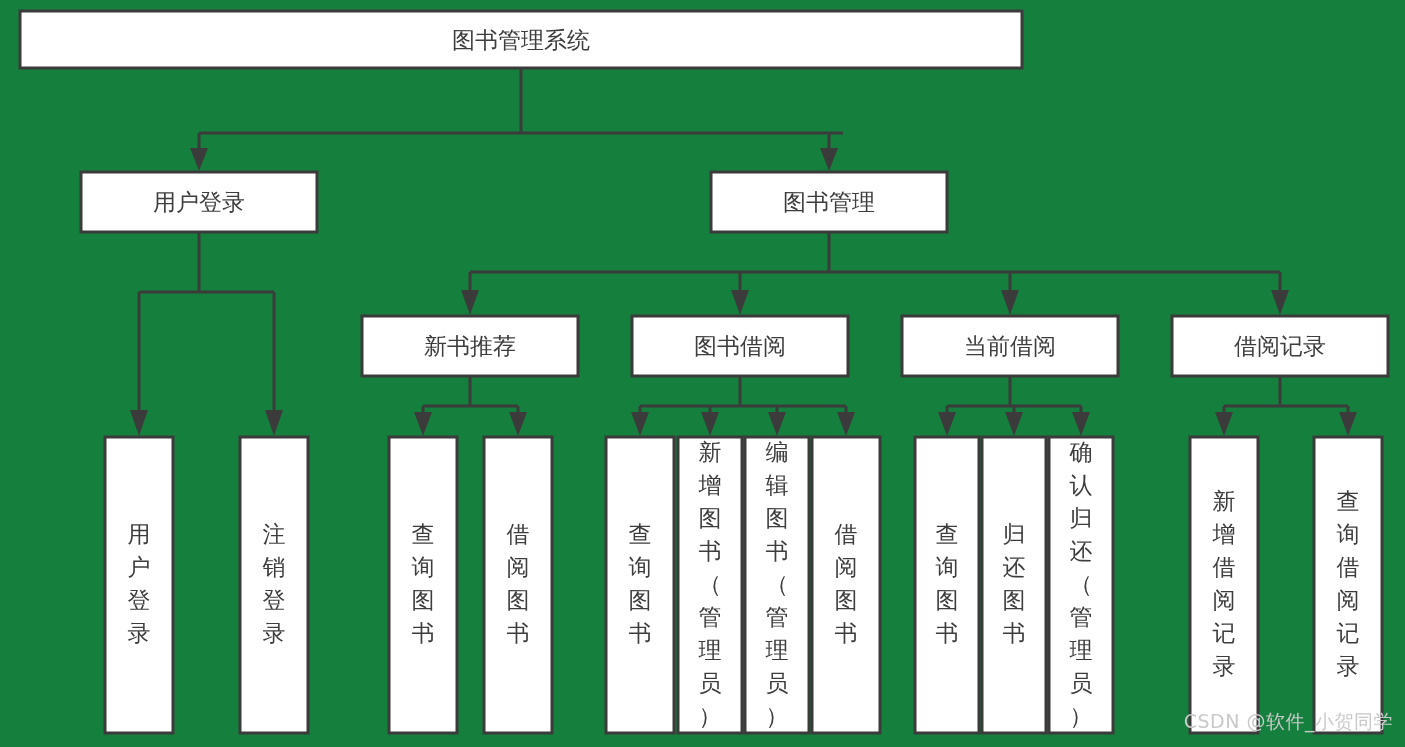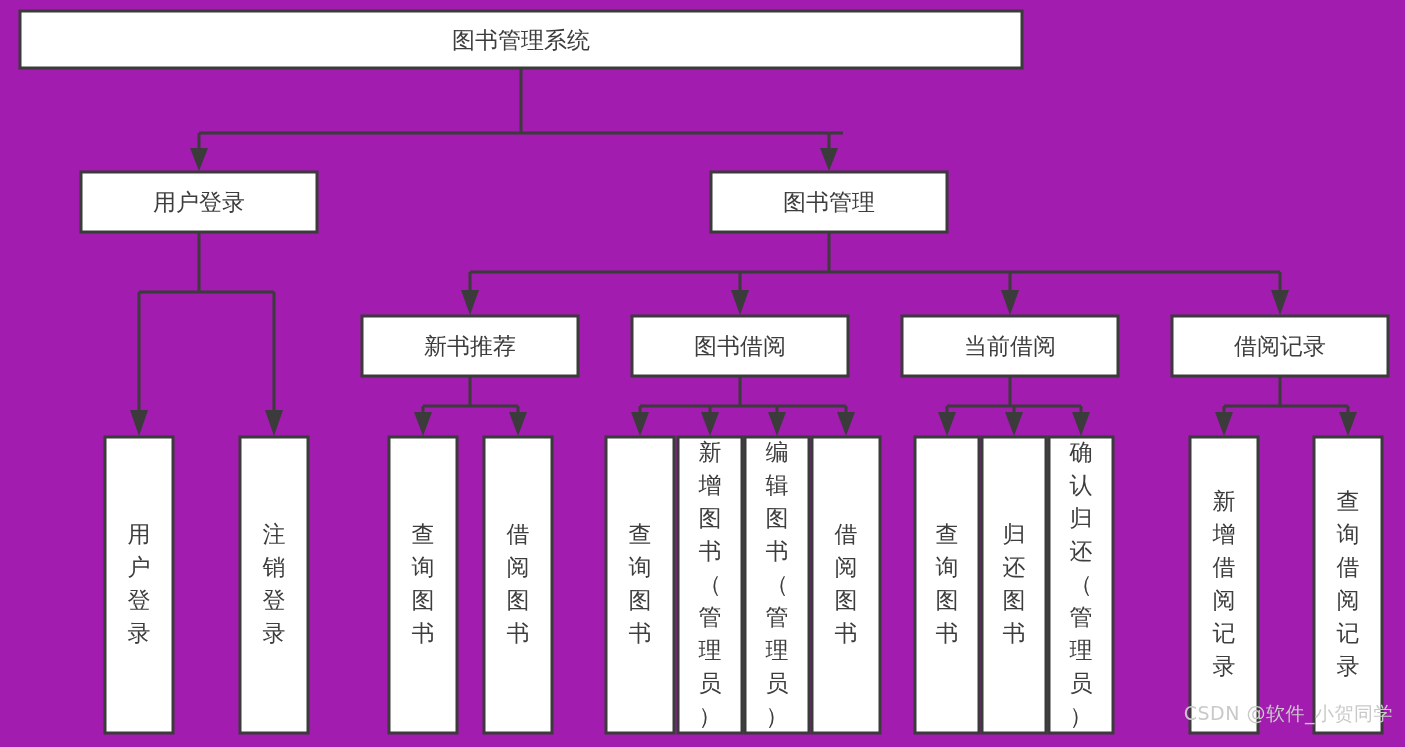--- a/index.html
+++ b/index.html
@@ -10,21 +10,21 @@
   body {
     width: 1405px;
     height: 747px;
     font-family: "DejaVu Sans", "Liberation Sans", sans-serif;
     overflow: hidden;
   }
   #diagram-root {
     position: relative;
     width: 1405px;
     height: 747px;
-    background: #a21caf;
+    background: #15803d;
   }
   svg#diagram-svg {
     position: absolute;
     top: 0;
     left: 0;
     width: 1405px;
     height: 747px;
   }
   .node-box {
     fill: #ffffff;
@@ -49,21 +49,21 @@
     stroke-width: 3;
     fill: none;
   }
   .arrow-head {
     fill: #3b3b3b;
     stroke: none;
   }
   .watermark {
     position: absolute;
     right: 12px;
-    bottom: 20px;
+    bottom: 12px;
     color: #c9c9c9;
     font-size: 19px;
     font-family: "DejaVu Sans", "Liberation Sans", sans-serif;
     white-space: nowrap;
     letter-spacing: 0.5px;
     pointer-events: none;
   }
 </style>
 </head>
 <body>

